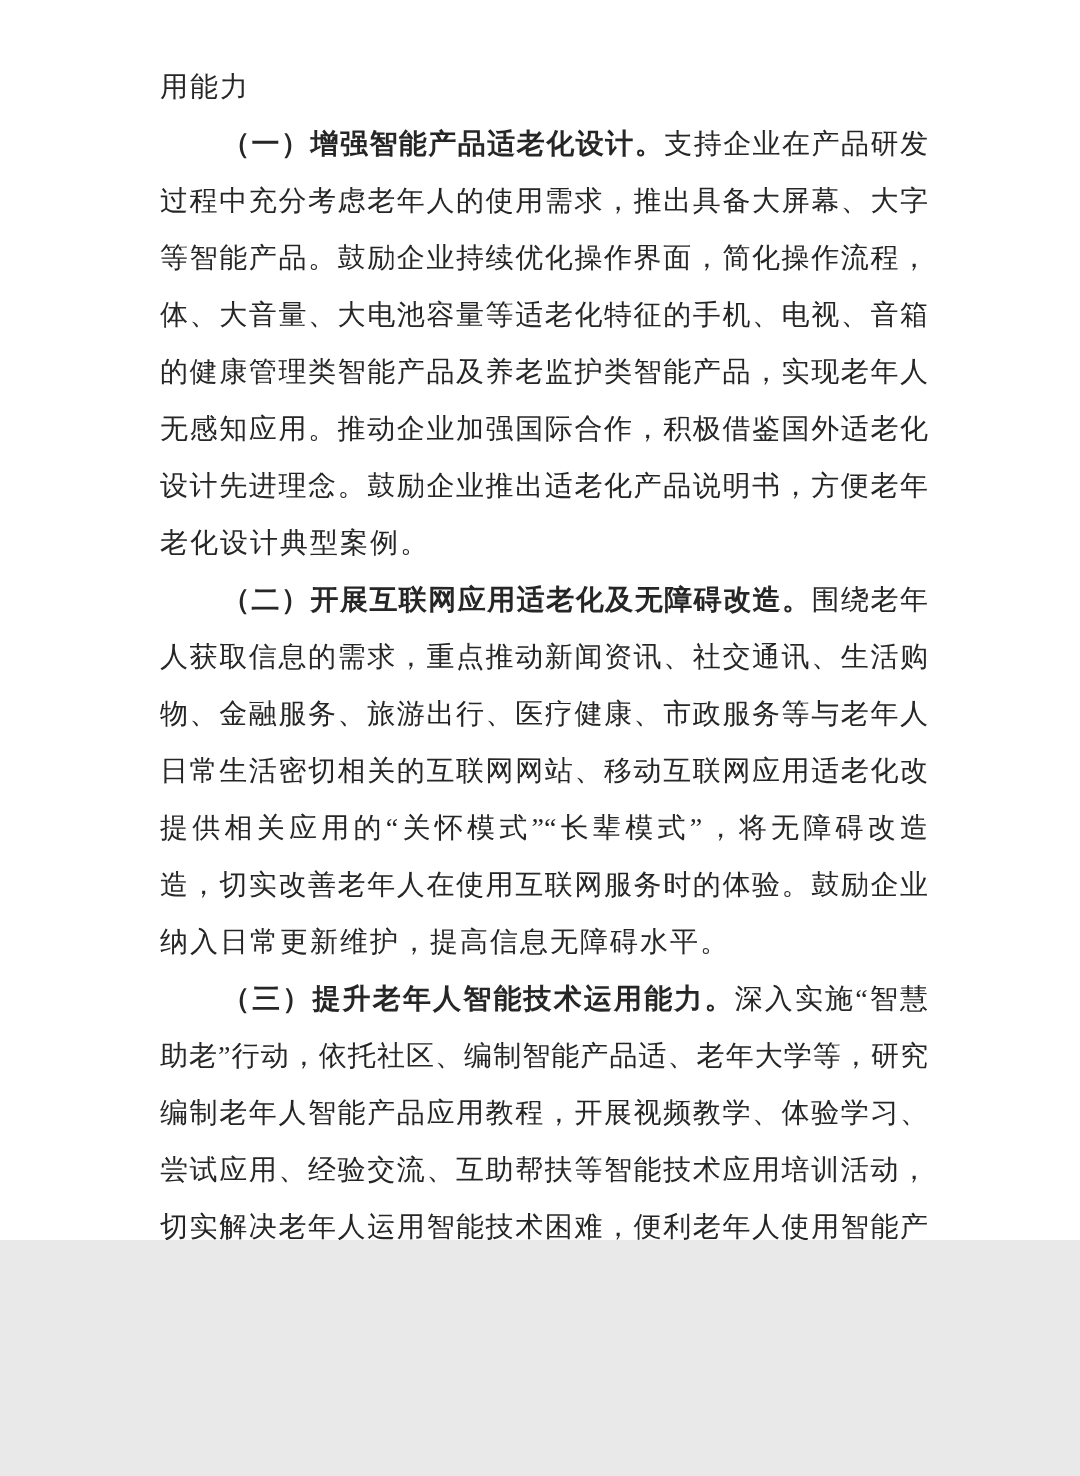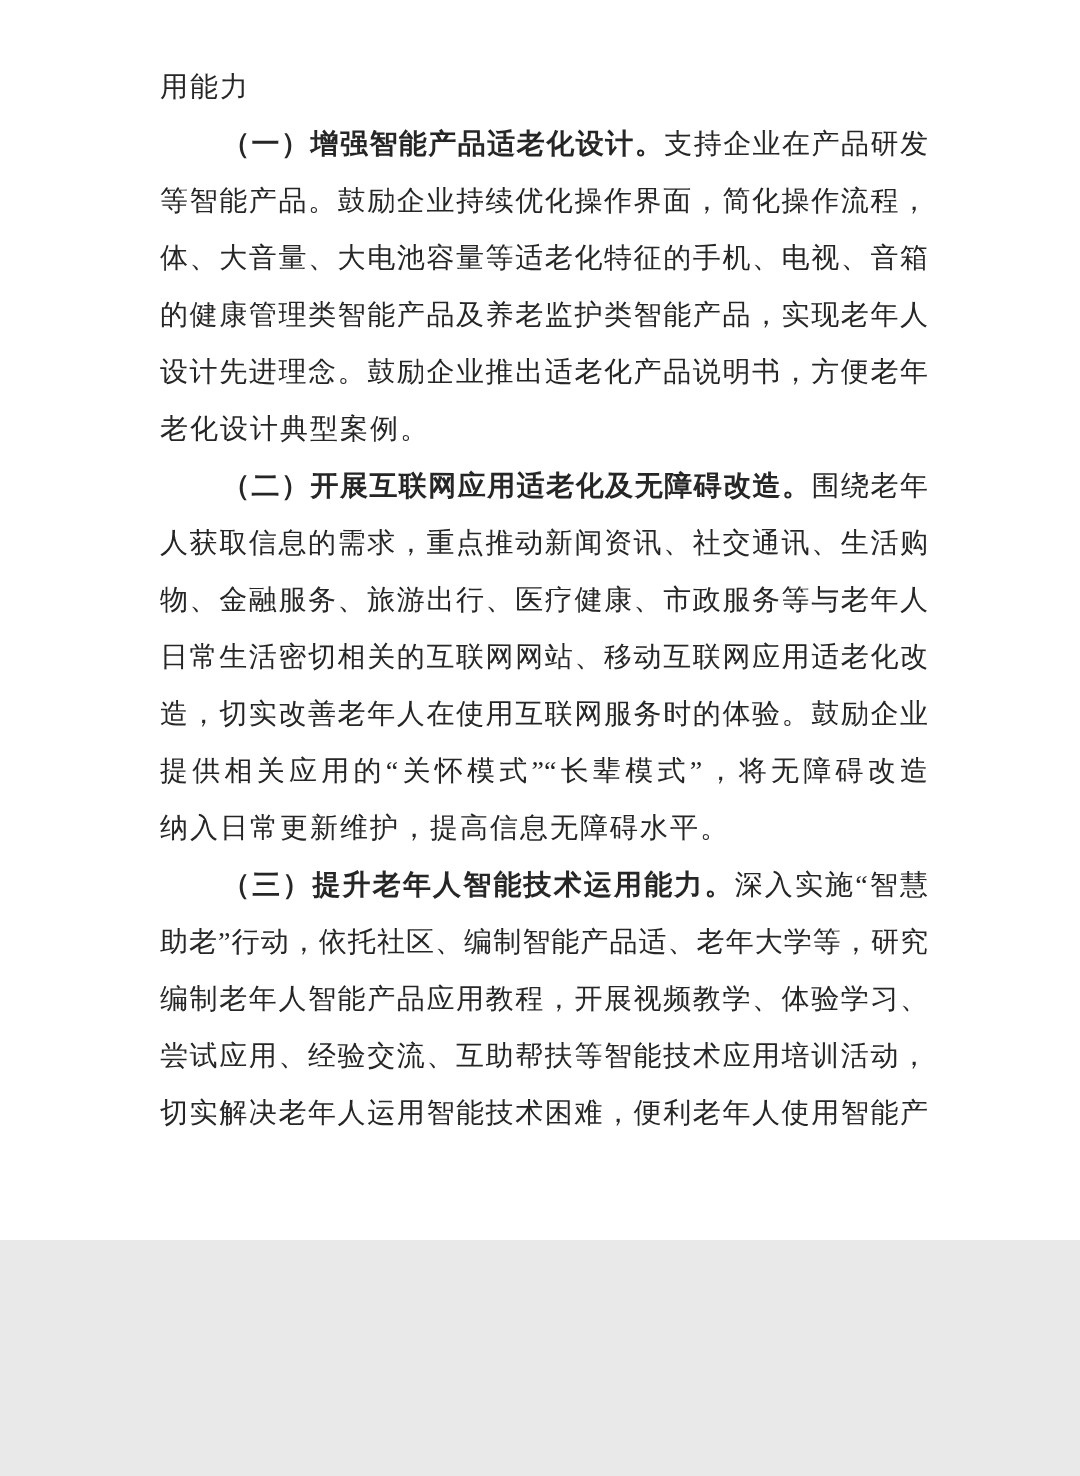--- a/index.html
+++ b/index.html
@@ -70,33 +70,35 @@
 <body>
 
 <div class="page">
 
   <div class="doc-body">
       <div class="para">
         <div class="line noj"><span class="seg">用能力</span></div>
       </div>
       <div class="para">
         <div class="line indent"><span class="seg-bold">（一）增强智能产品适老化设计。</span><span class="seg">支持企业在产品研发</span></div>
+        <div class="line"><span class="seg">过程中充分考虑老年人的使用需求，推出具备大屏幕、大字</span></div>
         <div class="line"><span class="seg">等智能产品。鼓励企业持续优化操作界面，简化操作流程，</span></div>
         <div class="line"><span class="seg">体、大音量、大电池容量等适老化特征的手机、电视、音箱</span></div>
         <div class="line"><span class="seg">的健康管理类智能产品及养老监护类智能产品，实现老年人</span></div>
+        <div class="line"><span class="seg">无感知应用。推动企业加强国际合作，积极借鉴国外适老化</span></div>
         <div class="line"><span class="seg">设计先进理念。鼓励企业推出适老化产品说明书，方便老年</span></div>
         <div class="line noj"><span class="seg">老化设计典型案例。</span></div>
       </div>
       <div class="para">
         <div class="line indent"><span class="seg-bold">（二）开展互联网应用适老化及无障碍改造。</span><span class="seg">围绕老年</span></div>
         <div class="line"><span class="seg">人获取信息的需求，重点推动新闻资讯、社交通讯、生活购</span></div>
         <div class="line"><span class="seg">物、金融服务、旅游出行、医疗健康、市政服务等与老年人</span></div>
         <div class="line"><span class="seg">日常生活密切相关的互联网网站、移动互联网应用适老化改</span></div>
+        <div class="line"><span class="seg">提供相关应用的“关怀模式”“长辈模式”，将无障碍改造</span></div>
         <div class="line"><span class="seg">造，切实改善老年人在使用互联网服务时的体验。鼓励企业</span></div>
-        <div class="line"><span class="seg">提供相关应用的“关怀模式”“长辈模式”，将无障碍改造</span></div>
         <div class="line noj"><span class="seg">纳入日常更新维护，提高信息无障碍水平。</span></div>
       </div>
       <div class="para">
         <div class="line indent"><span class="seg-bold">（三）提升老年人智能技术运用能力。</span><span class="seg">深入实施“智慧</span></div>
         <div class="line"><span class="seg">助老”行动，依托社区、编制智能产品适、老年大学等，研究</span></div>
         <div class="line"><span class="seg">编制老年人智能产品应用教程，开展视频教学、体验学习、</span></div>
         <div class="line"><span class="seg">尝试应用、经验交流、互助帮扶等智能技术应用培训活动，</span></div>
         <div class="line"><span class="seg">切实解决老年人运用智能技术困难，便利老年人使用智能产</span></div>
       </div>
     </div>

